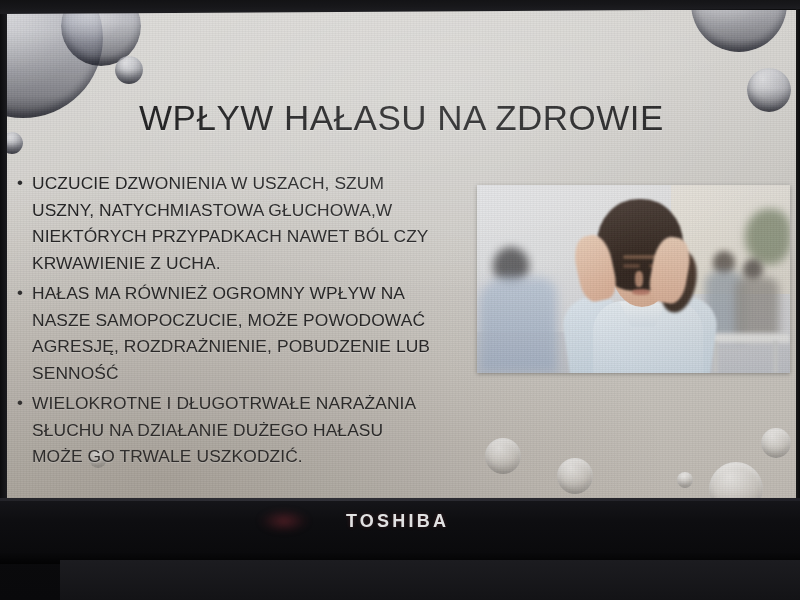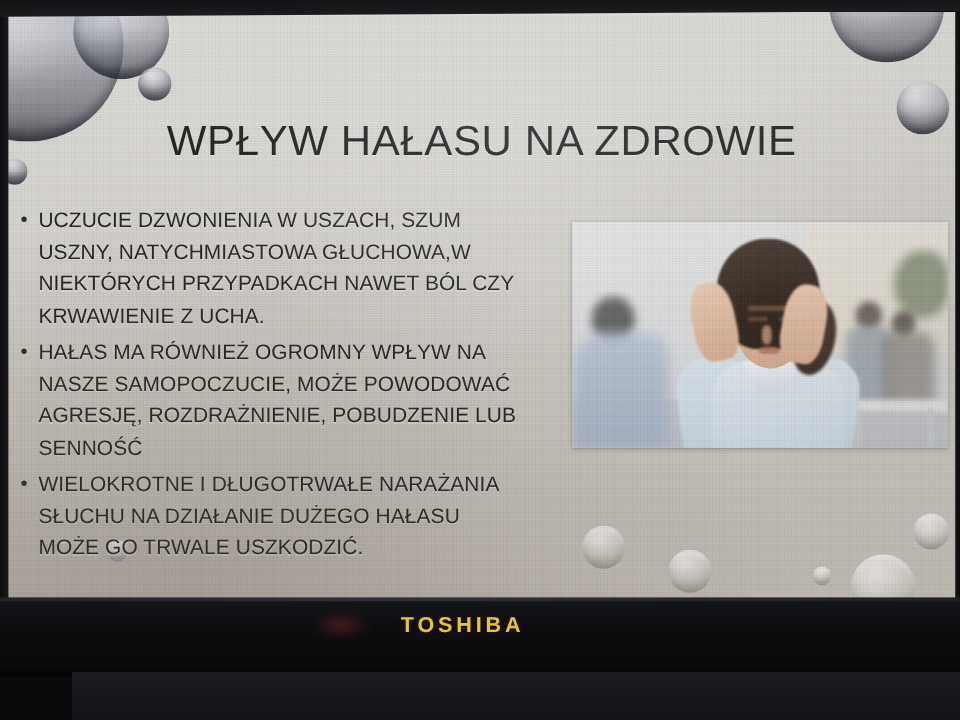--- a/index.html
+++ b/index.html
@@ -19,23 +19,23 @@
   .bezel-bottom{position:absolute;left:0;top:498px;width:800px;height:102px;
     background:linear-gradient(180deg,#16161a 0%,#0e0e11 22%,#0a0a0c 55%,#09090b 100%);
     z-index:6;}
   .bezel-bottom::before{content:"";position:absolute;left:0;top:0;width:100%;height:3px;
     background:linear-gradient(90deg,#2a2a30,#3a3a42 40%,#23232a);opacity:.7;}
   .laptop-base{position:absolute;left:60px;top:560px;width:740px;height:40px;
     background:linear-gradient(180deg,#1c1c20,#131316);z-index:7;}
   .hinge-shadow{position:absolute;left:0;top:552px;width:800px;height:12px;
     background:linear-gradient(180deg,rgba(0,0,0,.0),rgba(0,0,0,.75));z-index:7;}
 
-  .brand{position:absolute;left:334px;top:511px;z-index:8;
+  .brand{position:absolute;left:346px;top:511px;z-index:8;
     font-size:18px;letter-spacing:3.2px;font-weight:700;
-    color:#fde047;opacity:.88;
+    color:#ffffff;opacity:.88;
     text-shadow:0 0 4px rgba(150,60,60,.35);}
   .led-glow{position:absolute;left:258px;top:508px;width:52px;height:26px;z-index:8;
     background:radial-gradient(ellipse at 50% 50%,rgba(140,45,55,.45),rgba(80,25,32,.12) 55%,rgba(0,0,0,0) 75%);
     filter:blur(2px);}
 
   
   .screen{position:absolute;left:5px;top:10px;width:793px;height:492px;z-index:2;
     overflow:hidden;
     background:
       linear-gradient(160deg, rgba(255,255,255,.22) 0%, rgba(255,255,255,0) 42%),

